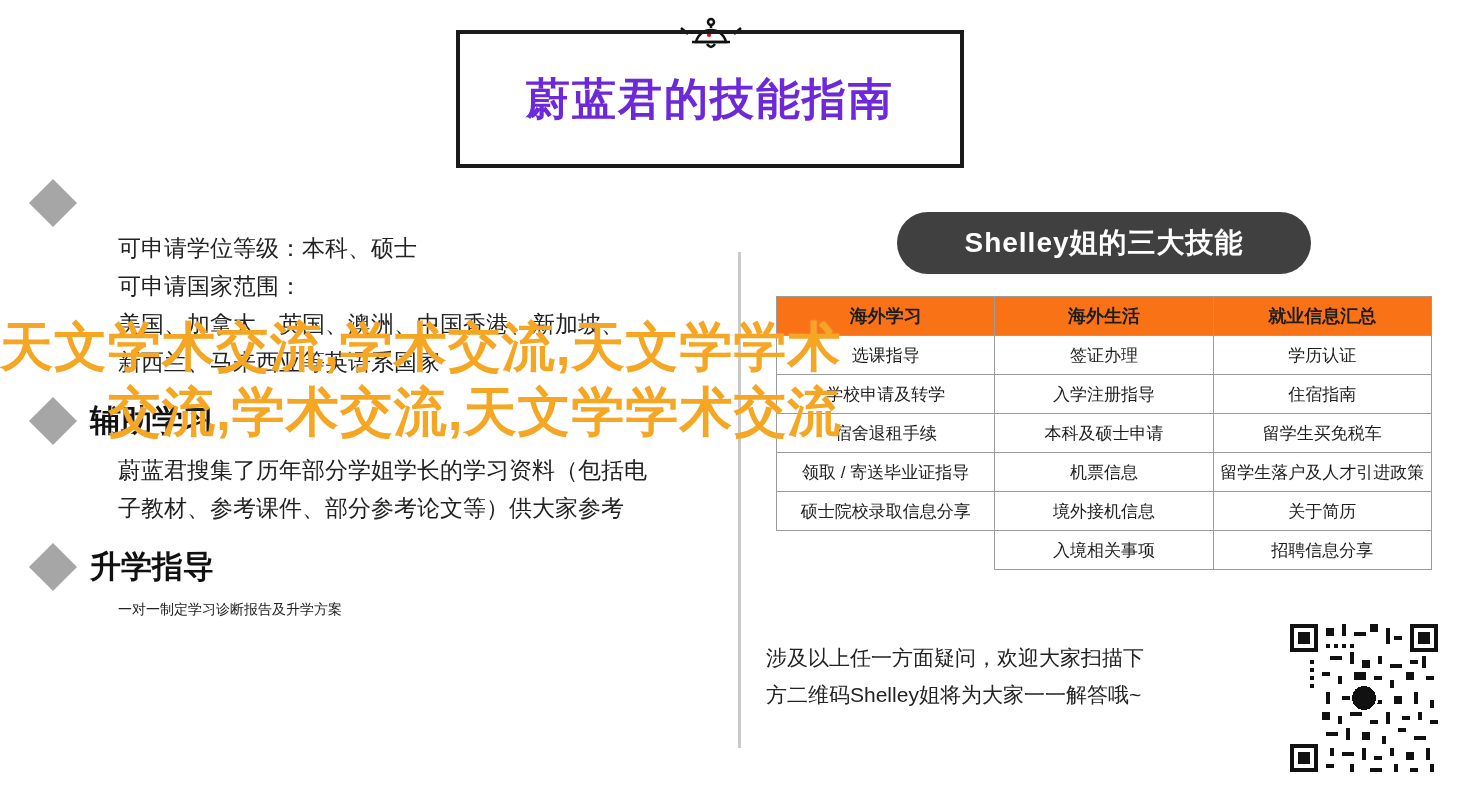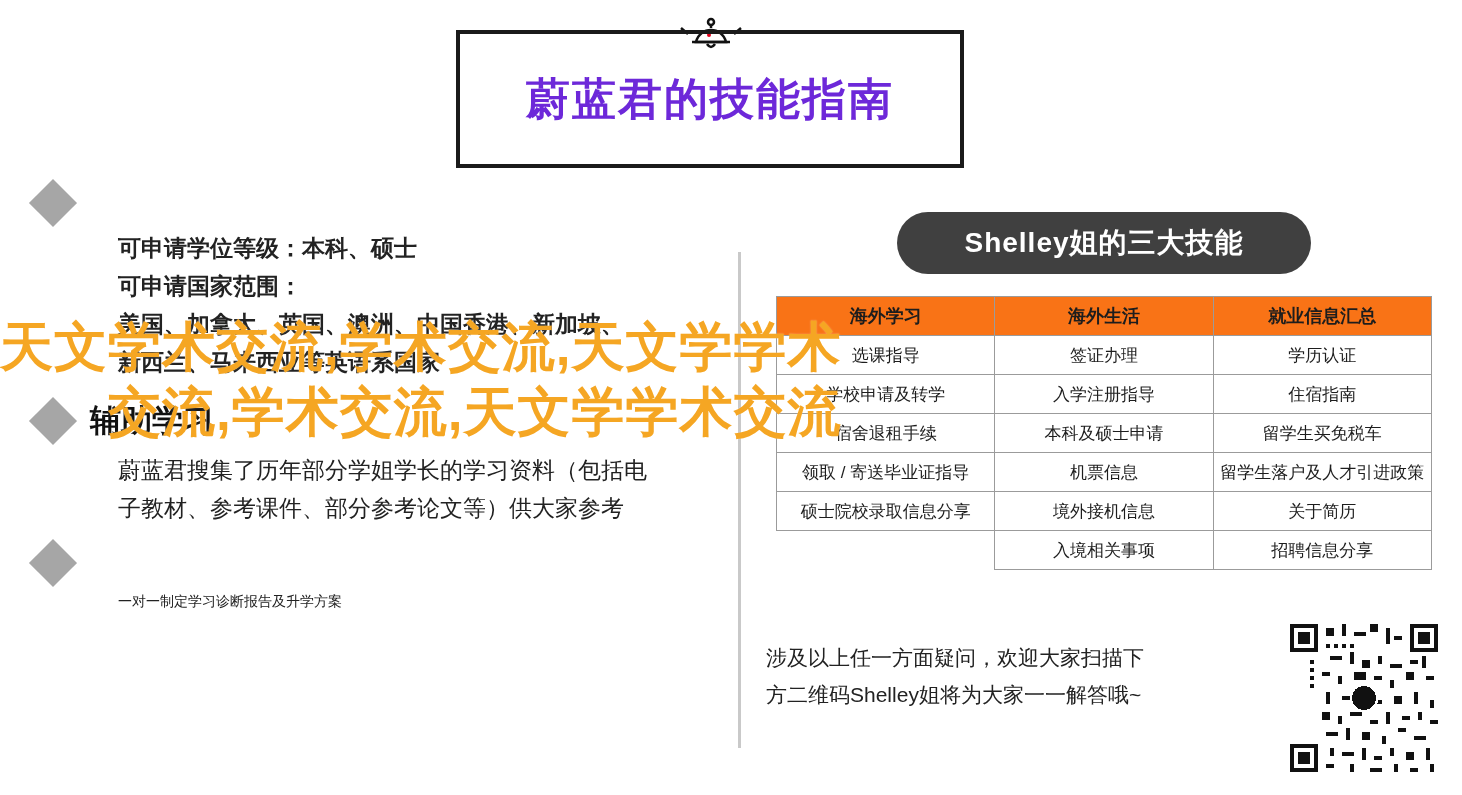--- a/index.html
+++ b/index.html
@@ -70,21 +70,21 @@
     font-weight: bold;
     color: #111;
   }
   .section-body {
     font-size: 23px;
     line-height: 1.65;
     color: #222;
     padding-left: 96px;
     padding-right: 0;
   }
-  .sec-apply .section-body { font-weight: bold; }
+  .sec-apply .section-body { font-weight: normal; }
   .sec-guide .section-body { font-size: 14px; }
 
   
   .divider {
     position: absolute;
     left: 738px;
     top: 252px;
     width: 3px;
     height: 496px;
     background: #c9c9c9;
@@ -213,20 +213,21 @@
     </div>
     <div class="section-body">
       <div>蔚蓝君搜集了历年部分学姐学长的学习资料（包括电</div>
       <div>子教材、参考课件、部分参考论文等）供大家参考</div>
     </div>
   </div>
 
   <div class="section sec-guide">
     <div class="section-head">
       <span class="diamond"></span>
+      <span class="section-title">升学指导</span>
     </div>
     <div class="section-body">
       <div>一对一制定学习诊断报告及升学方案</div>
     </div>
   </div>
 
 </div>
 
 <div class="divider"></div>
 

